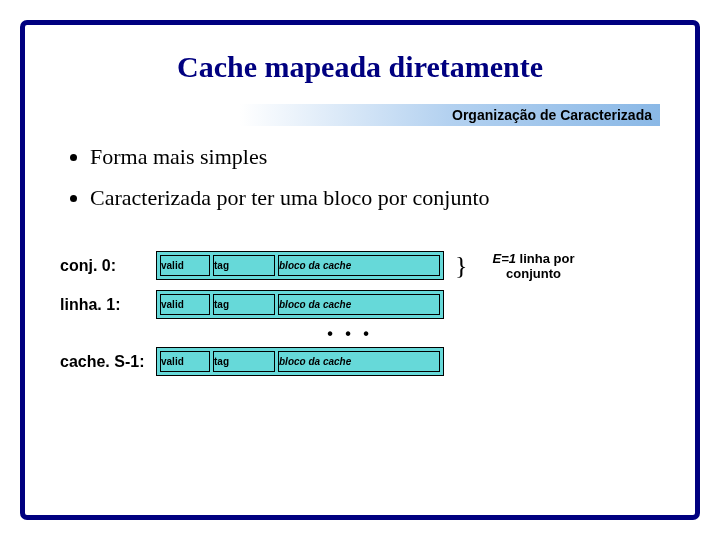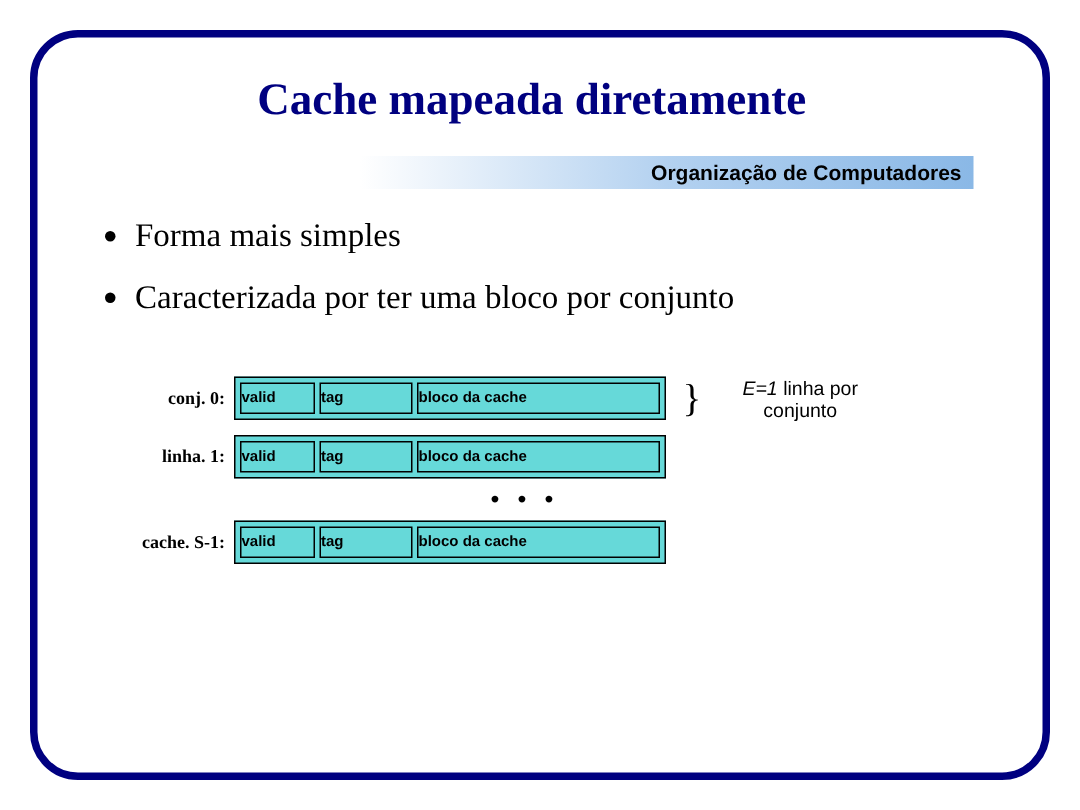--- a/index.html
+++ b/index.html
@@ -11,22 +11,22 @@
     font-family: "Times New Roman", serif;
     position: relative;
   }
   .slide-frame {
     position: absolute;
     top: 20px;
     left: 20px;
     right: 20px;
     bottom: 20px;
     border: 5px solid #000080;
-    border-radius: 32px;
-    padding: 25px 46px 20px 35px;
+    border-radius: 7px;
+    padding: 25px 35px 20px 35px;
     box-sizing: border-box;
   }
   .title {
     font-size: 30px;
     font-weight: bold;
     color: #000080;
     text-align: center;
     margin: 0 0 20px 0;
   }
   .subtitle-bar {
@@ -53,46 +53,45 @@
   .diagram {
     position: relative;
     margin-top: 40px;
   }
   .row-wrap {
     display: flex;
     align-items: center;
     margin-bottom: 10px;
   }
   .row-label {
-    font-family: Liberation Serif, serif;
-    font-size: 12px;
+    font-family: Liberation Sans, sans-serif;
+    font-size: 16px;
     font-weight: bold;
     width: 90px;
-    text-align: right;
     padding-right: 6px;
   }
   .outer-box {
     border: 1.5px solid #000;
     background: #66d9d9;
     display: flex;
     padding: 3px;
     gap: 3px;
   }
   .cell {
     border: 1.5px solid #000;
     background: #66d9d9;
     font-family: Arial, sans-serif;
     font-size: 10px;
     font-weight: bold;
     text-align: left;
     padding: 4px 0;
   }
   .cell.valid { width: 48px; }
   .cell.tag   { width: 60px; }
-  .cell.block { width: 160px; }
+  .cell.block { width: 160px; font-style: italic; }
   .dots-row {
     font-family: Arial, sans-serif;
     font-size: 16px;
     font-weight: bold;
     letter-spacing: 4px;
     text-align: center;
     margin: -4px 0 4px 0;
     padding-left: 200px;
     width: 180px;
   }
@@ -105,34 +104,34 @@
     gap: 6px;
   }
   .bracket {
     font-family: "Times New Roman", serif;
     font-size: 26px;
     line-height: 26px;
   }
   .note-text {
     font-family: Arial, sans-serif;
     font-size: 13px;
-    font-weight: normal;
+    font-weight: bold;
     text-align: center;
     width: 120px;
   }
   .note-ital { font-style: italic; }
 </style>
 </head>
 <body>
 
 <div class="slide-frame">
 
   <h1 class="title">Cache mapeada diretamente</h1>
 
-  <div class="subtitle-bar">Organização de Computadores</div>
+  <div class="subtitle-bar">Organização de Caracterizada</div>
 
   <ul class="bullets">
     <li>Forma mais simples</li>
     <li>Caracterizada por ter uma bloco por conjunto</li>
   </ul>
 
   <div class="diagram">
 
     <div class="side-note">
       <span class="bracket">}</span>

